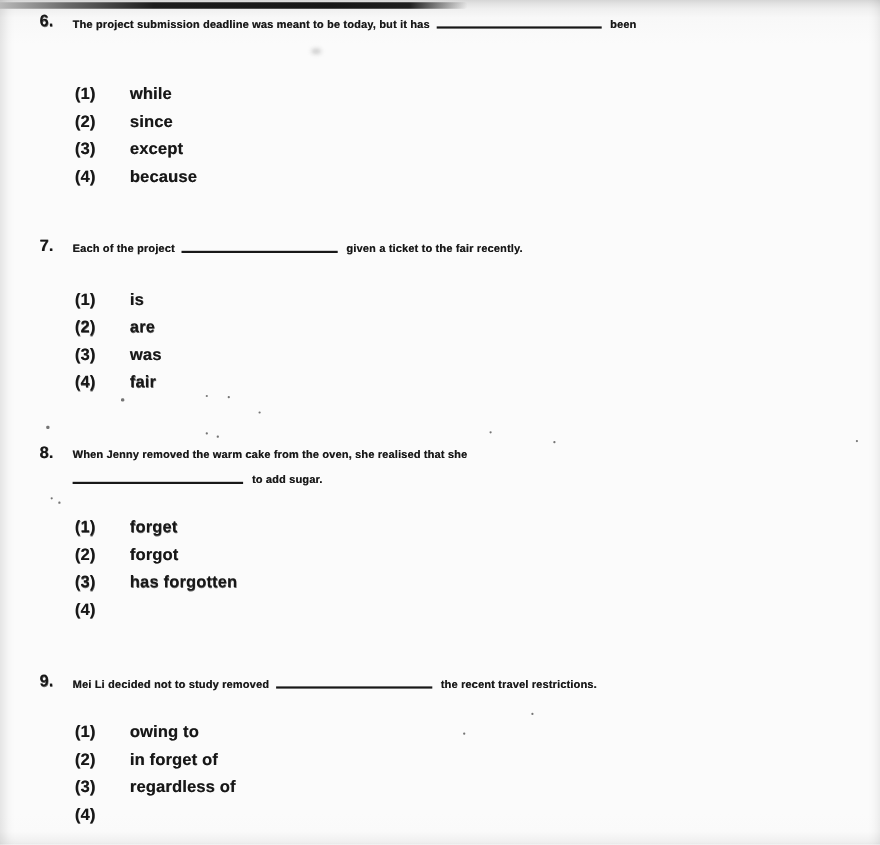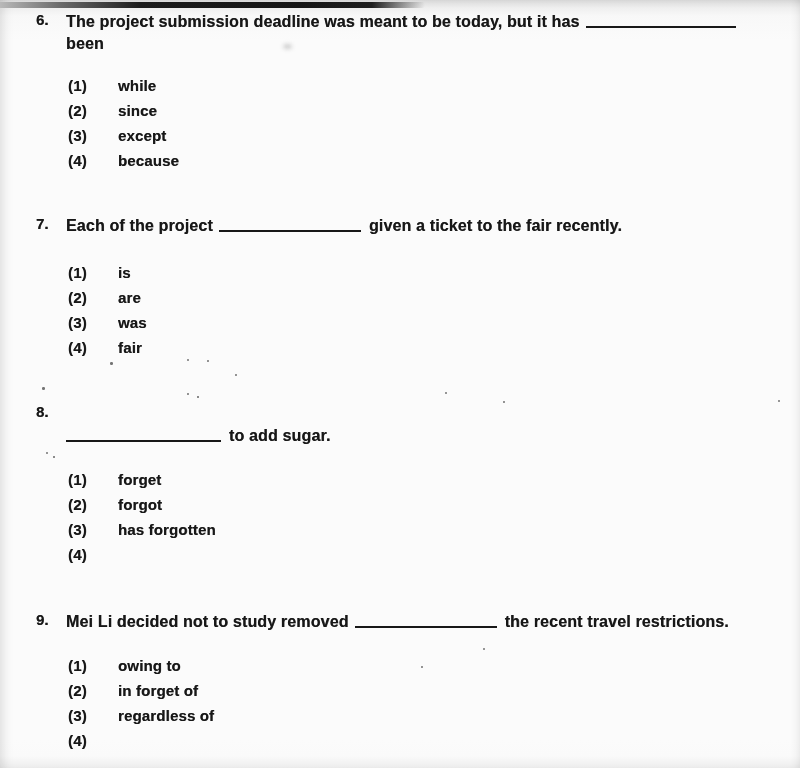--- a/index.html
+++ b/index.html
@@ -31,21 +31,21 @@
   .question {
     position: absolute;
     left: 36px; width: 726px;
   }
   .q-num {
     position: absolute; left: 0; top: 0;
     font-size: 15px; font-weight: 700; color: #1b1b1b;
   }
   .q-text {
     margin: 0 0 0 30px;
-    font-size: 16px; font-weight: 700; color: #1b1b1b;
+    font-size: 10px; font-weight: 700; color: #1b1b1b;
     line-height: 22px; letter-spacing: 0.15px;
     text-shadow: 0.3px 0.3px 0.4px rgba(40,40,40,0.7);
   }
   .q-num { text-shadow: 0.3px 0.3px 0.4px rgba(40,40,40,0.7); }
   .blank {
     display: inline-block;
     height: 12px;
     border-bottom: 2.5px solid #1c1c1c;
     transform: translateY(1px);
     margin: 0 8px 0 6px;
@@ -127,21 +127,21 @@
           <span class="opt-text">was</span>
         </li>
       <li class="opt">
           <span class="opt-num">(4)</span>
           <span class="opt-text">fair</span>
         </li>
     </ul>
 
     <section class="question" style="top:403px">
       <span class="q-num">8.</span>
-      <p class="q-text"><br><span class="blank no-left" style="width:155px"></span><span>to add sugar.</span></p>
+      <p class="q-text"><span>When Jenny removed the warm cake from the oven, she realised that she</span><br><span class="blank no-left" style="width:155px"></span><span>to add sugar.</span></p>
     </section>
     <ul class="options" style="top:467px">
       <li class="opt">
           <span class="opt-num">(1)</span>
           <span class="opt-text">forget</span>
         </li>
       <li class="opt">
           <span class="opt-num">(2)</span>
           <span class="opt-text">forgot</span>
         </li>

